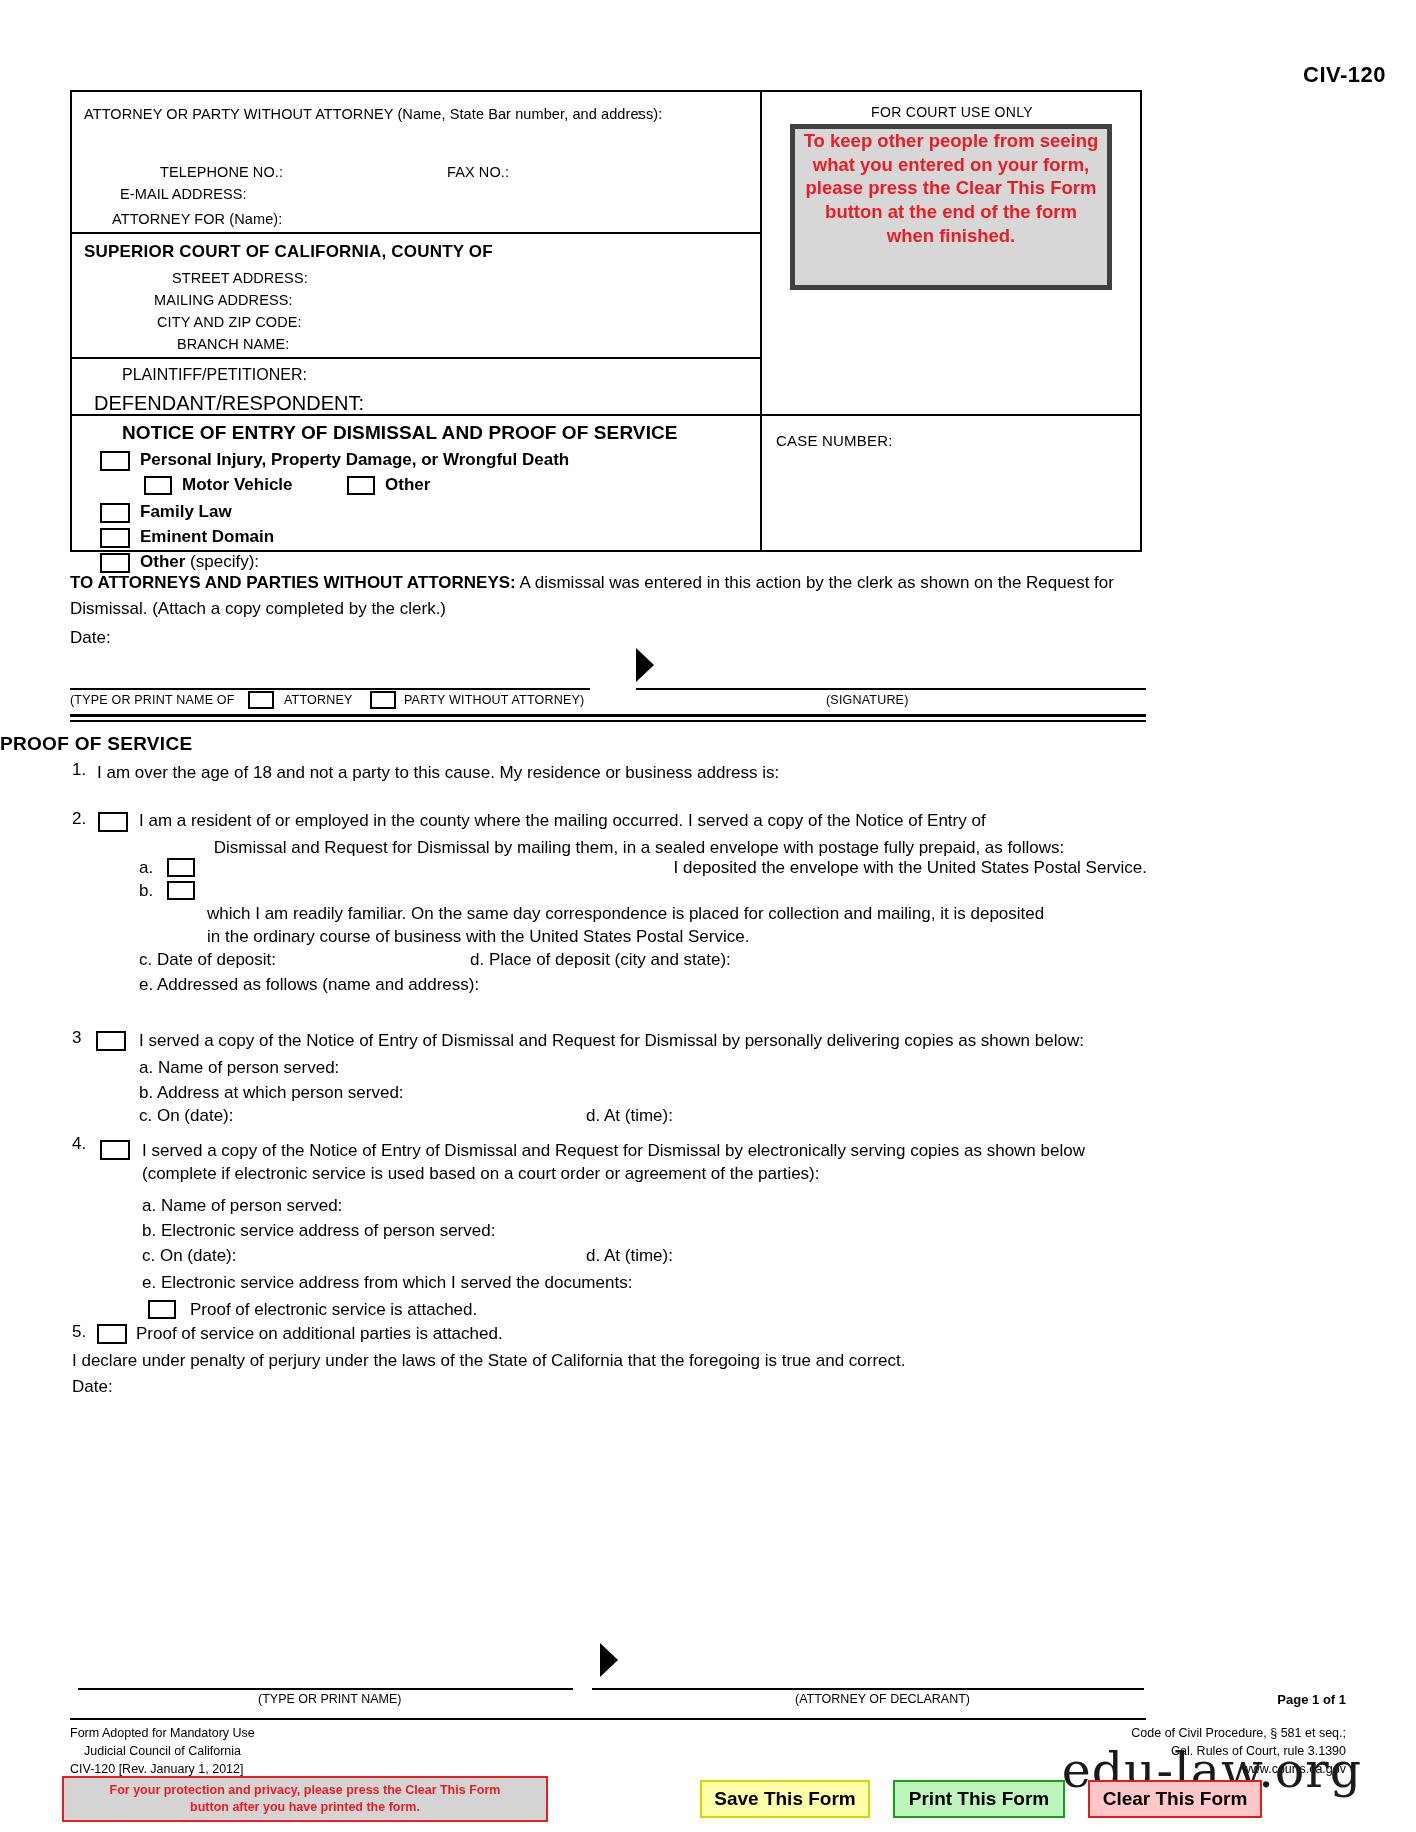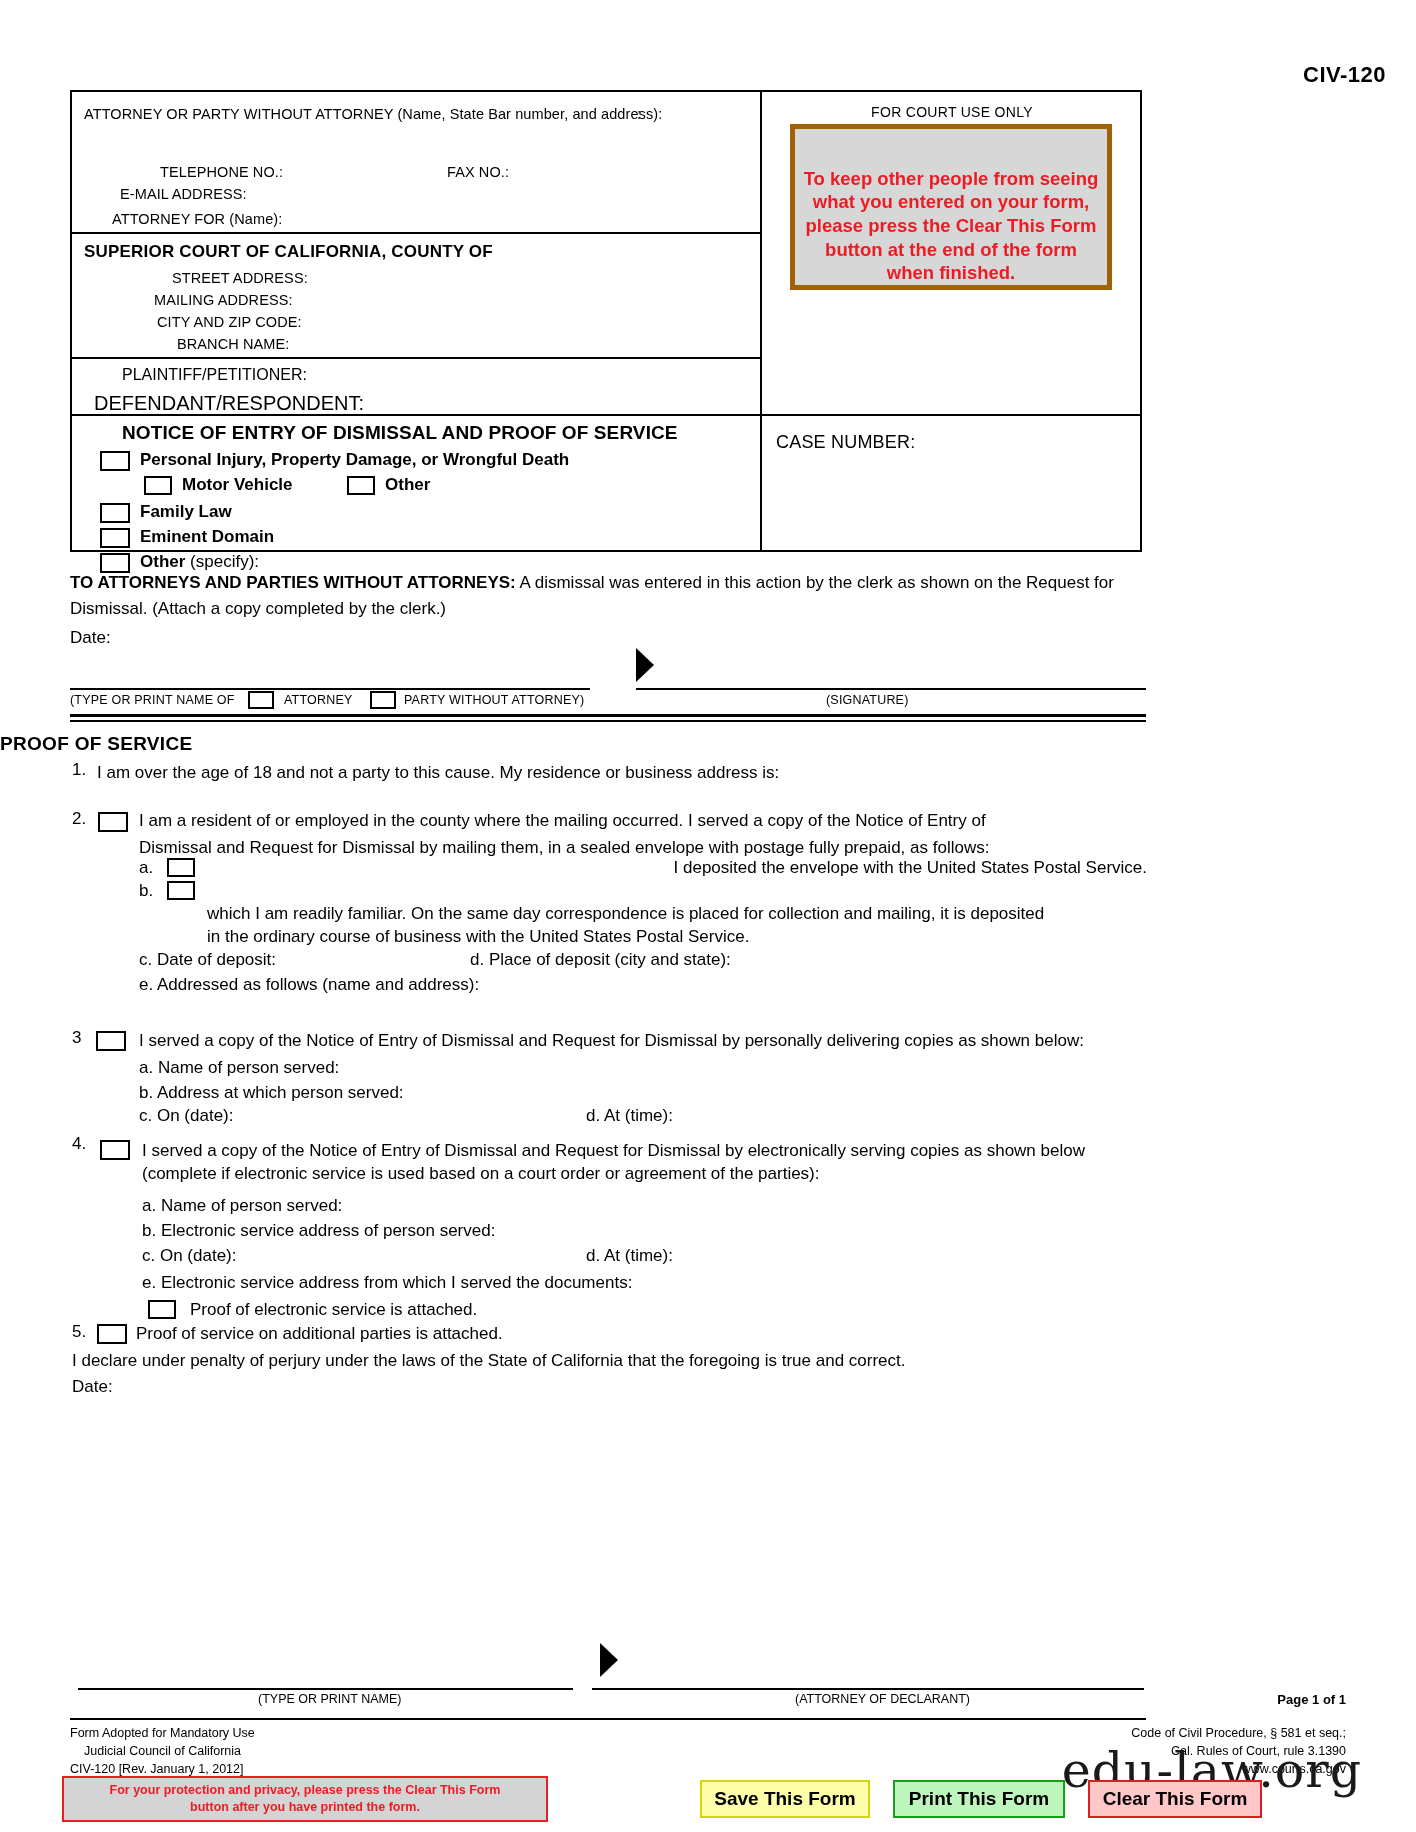--- a/index.html
+++ b/index.html
@@ -75,30 +75,30 @@
   .cbrow { position:absolute; font-size:17px; font-weight:bold; }
   .cbrow .cb { margin-right:10px; }
   .cbrow .norm { font-weight:normal; }
 
   .courtuse {
     position:absolute; top:12px; left:0; width:100%;
     text-align:center; font-size:14px; letter-spacing:.3px;
   }
   .warnbox {
     position:absolute; left:28px; top:32px; width:322px; height:166px;
-    border:5px solid #a16207;
+    border:5px solid #404040;
     background:#d7d7d7;
-    display:flex; align-items:flex-end; justify-content:center;
+    display:flex; align-items:flex-start; justify-content:center;
   }
   .warnbox p {
     margin:0; padding:0 6px;
     color:#ec1c24; font-weight:bold; font-size:18.5px;
     line-height:1.28; text-align:center;
   }
-  .casenum { position:absolute; left:14px; top:340px; font-size:18px; letter-spacing:.2px; }
+  .casenum { position:absolute; left:14px; top:340px; font-size:15px; letter-spacing:.2px; }
 
   .toatty { position:absolute; left:70px; top:570px; width:1080px; font-size:17px; line-height:1.5; }
   .date1 { position:absolute; left:70px; top:628px; font-size:17px; }
 
   .sigline-1 { position:absolute; left:70px; top:688px; width:520px; border-top:2px solid #000; }
   .sigline-2 { position:absolute; left:636px; top:688px; width:510px; border-top:2px solid #000; }
   .arrow1 {
     position:absolute; left:636px; top:648px;
     width:0; height:0;
     border-top:17px solid transparent;
@@ -252,21 +252,21 @@
   <div class="thickrule" style="top:720px; border-top-width:2px;"></div>
 
   <div class="pos-title">PROOF OF SERVICE</div>
 
   <div class="num" style="left:72px; top:760px;">1.</div>
   <div class="item" style="left:97px; top:760px; width:1050px;">I am over the age of 18 and not a party to this cause. My residence or business address is:</div>
 
   <div class="num" style="left:72px; top:809px;">2.</div>
   <span class="cb cb-lg" style="position:absolute; left:98px; top:812px;"></span>
   <div class="item" style="left:139px; top:808px; width:1000px;">I am a resident of or employed in the county where the mailing occurred. I served a copy of the Notice of Entry of</div>
-  <div class="item" style="left:139px; top:835px; width:1000px;">Dismissal and Request for Dismissal by mailing them, in a sealed envelope with postage fully prepaid, as follows:</div>
+  <div class="item" style="left:139px; top:835px; width:1000px;text-align:center;">Dismissal and Request for Dismissal by mailing them, in a sealed envelope with postage fully prepaid, as follows:</div>
 
   <div class="item" style="left:139px; top:855px;">a.</div>
   <span class="cb cb-md" style="position:absolute; left:167px; top:858px;"></span>
   <div class="item" style="left:207px; top:855px; width:940px;text-align:right;">I deposited the envelope with the United States Postal Service.</div>
 
   <div class="item" style="left:139px; top:878px;">b.</div>
   <span class="cb cb-md" style="position:absolute; left:167px; top:881px;"></span>
   <div class="item" style="left:207px; top:901px; width:940px;">which I am readily familiar. On the same day correspondence is placed for collection and mailing, it is deposited</div>
   <div class="item" style="left:207px; top:924px; width:940px;">in the ordinary course of business with the United States Postal Service.</div>
 

